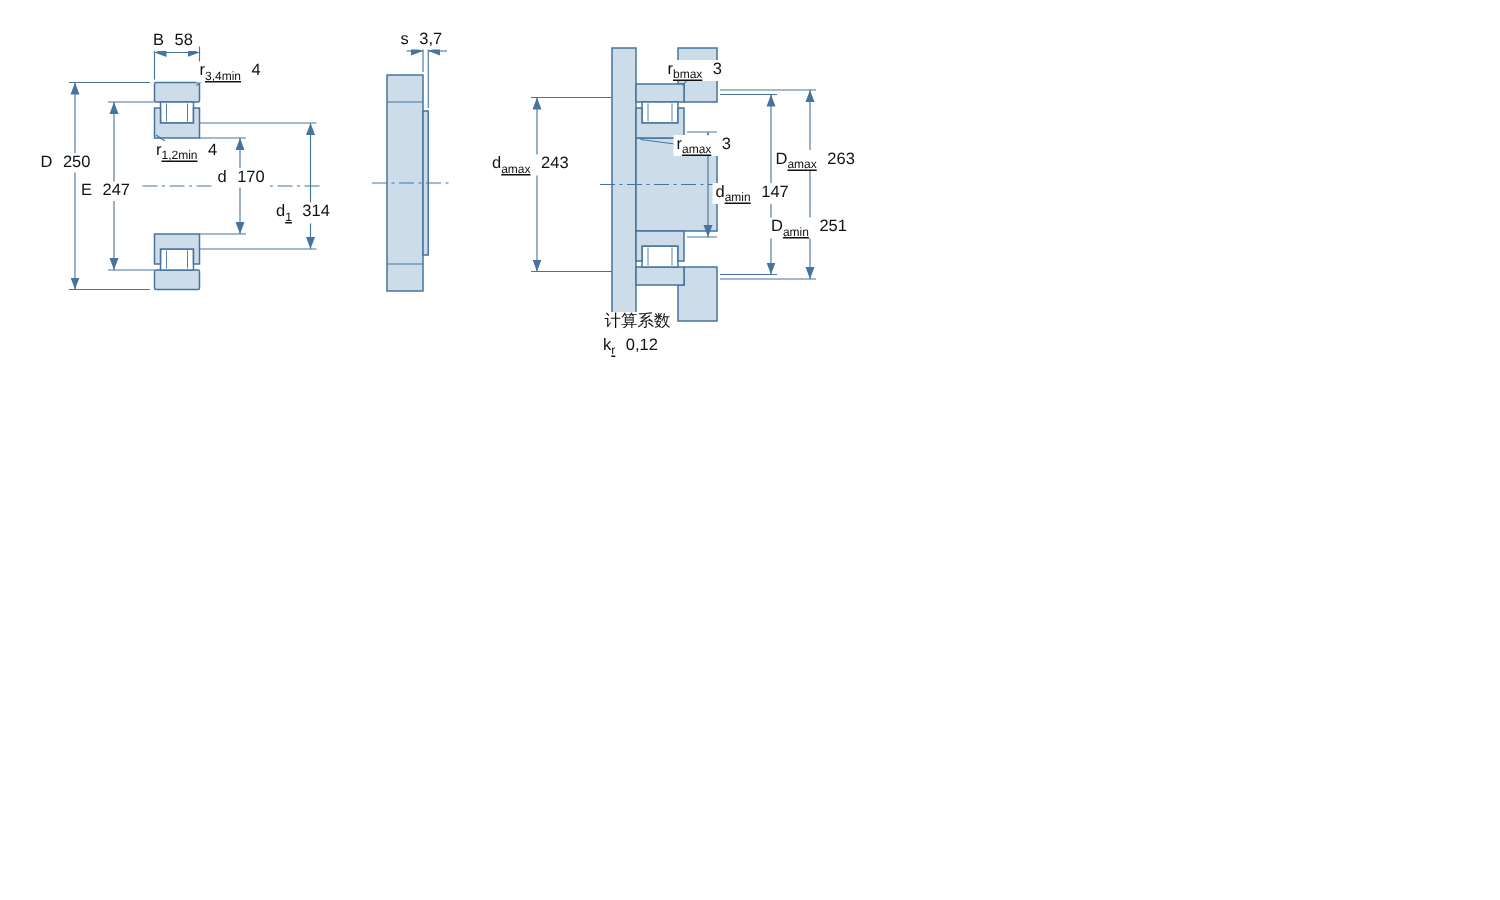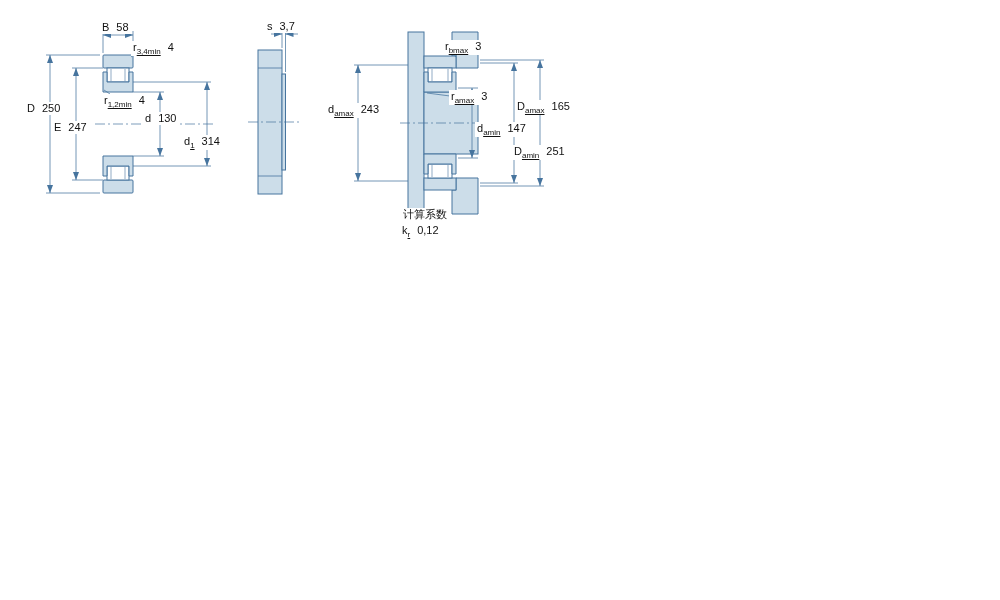--- a/index.html
+++ b/index.html
@@ -133,42 +133,42 @@
 <div class="lbl" style="left:25px;top:102px">
   <span class="sym">D</span><span class="val">250</span>
 </div>
 <div class="lbl" style="left:102px;top:94px">
   <span class="sym">r</span><sub>1,2min</sub><span class="val">4</span>
 </div>
 <div class="lbl" style="left:52px;top:121px">
   <span class="sym">E</span><span class="val">247</span>
 </div>
 <div class="lbl" style="left:143px;top:112px">
-  <span class="sym">d</span><span class="val">130</span>
+  <span class="sym">d</span><span class="val">170</span>
 </div>
 <div class="lbl" style="left:182px;top:135px">
   <span class="sym">d</span><sub>1</sub><span class="val">314</span>
 </div>
 <div class="lbl" style="left:265px;top:20px">
   <span class="sym">s</span><span class="val">3,7</span>
 </div>
 <div class="lbl" style="left:443px;top:40px">
   <span class="sym">r</span><sub>bmax</sub><span class="val">3</span>
 </div>
 <div class="lbl" style="left:326px;top:103px">
   <span class="sym">d</span><sub>amax</sub><span class="val">243</span>
 </div>
 <div class="lbl" style="left:449px;top:90px">
   <span class="sym">r</span><sub>amax</sub><span class="val">3</span>
 </div>
 <div class="lbl" style="left:475px;top:122px">
   <span class="sym">d</span><sub>amin</sub><span class="val">147</span>
 </div>
 <div class="lbl" style="left:515px;top:100px">
-  <span class="sym">D</span><sub>amax</sub><span class="val">165</span>
+  <span class="sym">D</span><sub>amax</sub><span class="val">263</span>
 </div>
 <div class="lbl" style="left:512px;top:145px">
   <span class="sym">D</span><sub>amin</sub><span class="val">251</span>
 </div>
 <div class="lbl" style="left:401px;top:208px">
   <span>计算系数</span>
 </div>
 <div class="lbl" style="left:400px;top:224px">
   <span class="sym">k</span><sub>r</sub><span class="val">0,12</span>
 </div>

